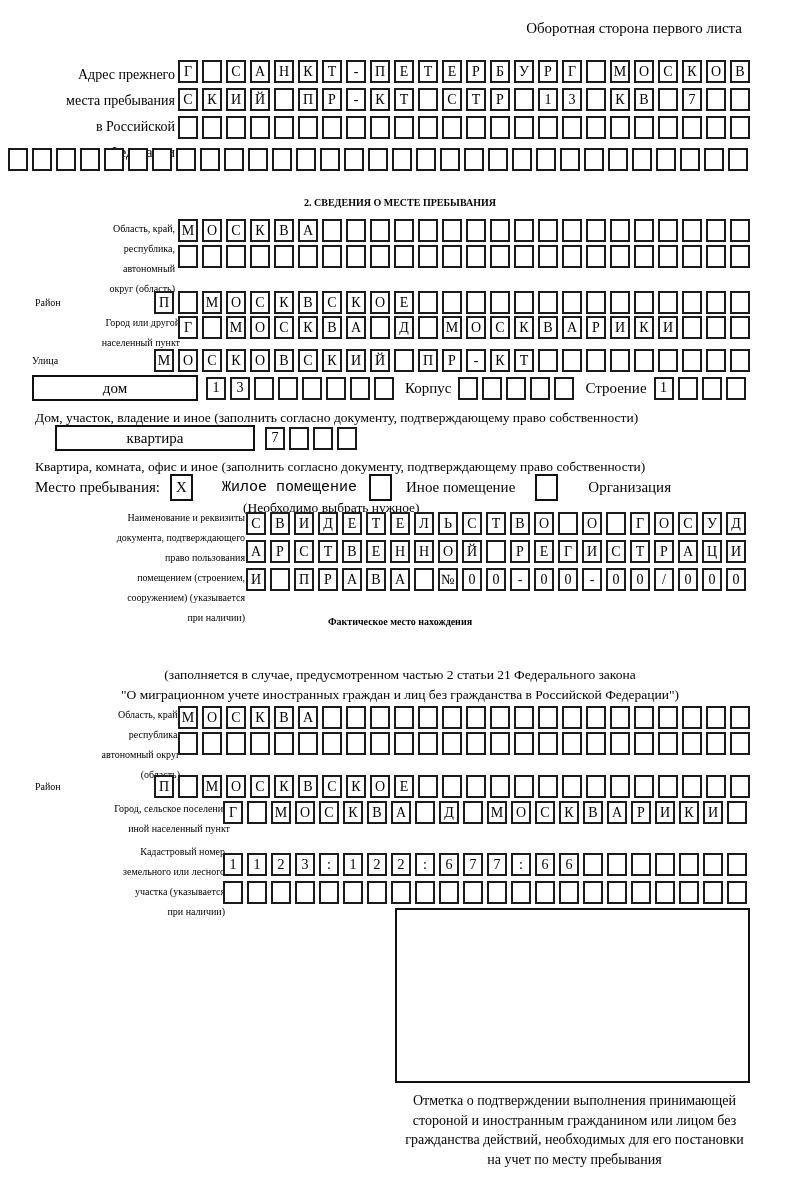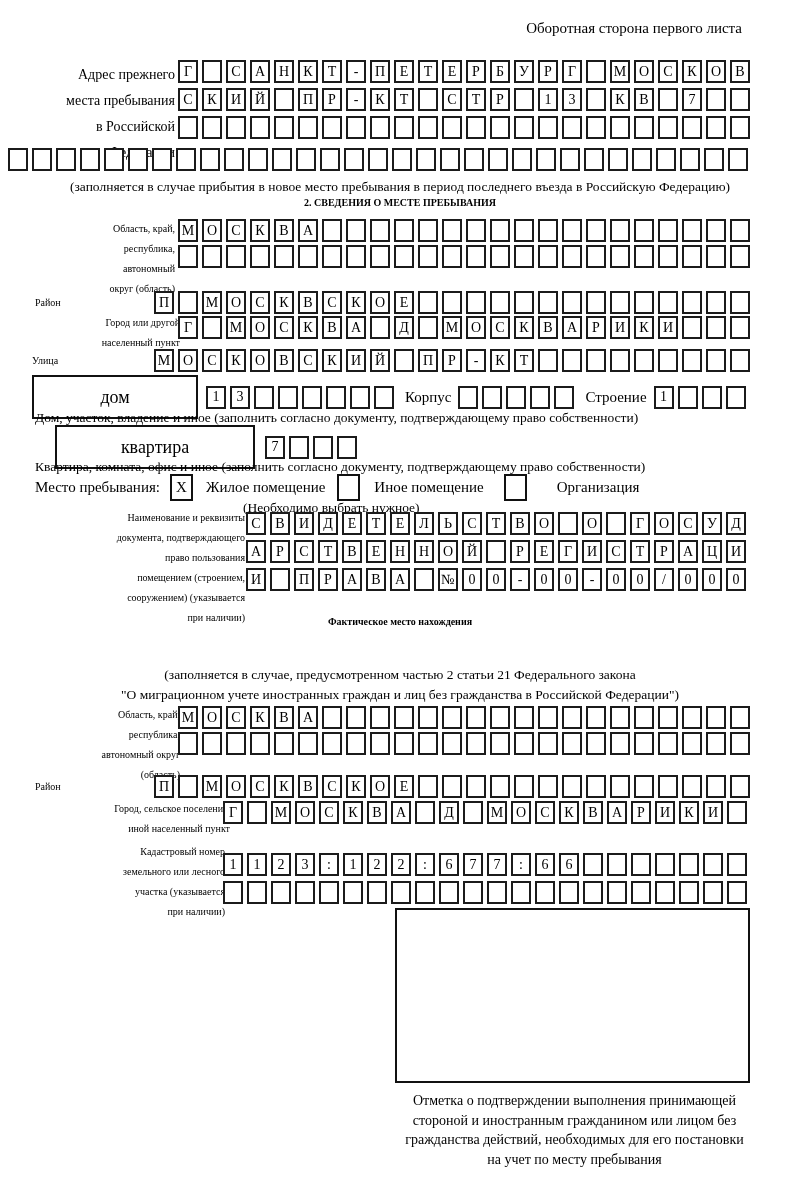--- a/index.html
+++ b/index.html
@@ -11,22 +11,22 @@
   .note{font-size:13.5px;line-height:17px;}
   .center{width:800px;text-align:center;}
   .title{font-size:10px;font-weight:bold;}
   .header-note{font-size:15px;}
   .cells{display:flex;}
   .cellrow{display:flex;margin-bottom:5px;}
   .cell{box-sizing:border-box;flex:0 0 20px;width:20px;height:23px;border:2px solid #1b1b1b;
         margin-right:4px;display:flex;align-items:center;justify-content:center;
         font-size:14px;background:#fff;}
   .row{display:flex;align-items:center;}
-  .bigbox{box-sizing:border-box;height:44px;border:2px solid #111;display:flex;
-        align-items:center;justify-content:center;font-size:18px;background:#fff;}
+  .bigbox{box-sizing:border-box;height:26px;border:2px solid #111;display:flex;
+        align-items:center;justify-content:center;font-size:15px;background:#fff;}
   .inline-label{font-size:15px;padding:0 7px;white-space:nowrap;}
   .checkbox{box-sizing:border-box;width:23px;height:27px;border:2px solid #111;
         display:inline-flex;align-items:center;justify-content:center;
         font-size:15px;background:#fff;}
   .stay{display:flex;align-items:center;font-size:15px;}
   .caption{font-size:14px;line-height:19.5px;text-align:center;}
   .stampbox{box-sizing:border-box;border:2px solid #111;background:#fff;}
 </style>
 </head>
 <body>
@@ -145,21 +145,20 @@
       <span class="cell"></span>
       <span class="cell"></span>
       <span class="cell"></span>
       <span class="cell"></span>
       <span class="cell"></span>
       <span class="cell"></span>
       <span class="cell"></span>
       <span class="cell"></span>
       <span class="cell"></span>
     </div>
-  <div class="abs note center" style="top:178px;left:0;">(заполняется в случае прибытия в новое место пребывания в период последнего въезда в Российскую Федерацию)</div>
 
   <div class="abs title center" style="top:197px;left:0;">2. СВЕДЕНИЯ О МЕСТЕ ПРЕБЫВАНИЯ</div>
 
   <div class="abs label" style="left:35px;top:219px;width:140px;">Область, край,
 республика,
 автономный
 округ (область)</div>
   <div class="abs" style="left:178px;top:219px;">
     <div class="cellrow" style="margin-bottom:3px;">
         <span class="cell">М</span>
@@ -343,21 +342,21 @@
         <span class="cell"></span>
         <span class="cell"></span>
         <span class="cell"></span>
       </div>
   </div>
   <div class="abs note" style="left:35px;top:458px;">Квартира, комната, офис и иное (заполнить согласно документу, подтверждающему право собственности)</div>
 
   <div class="abs stay" style="left:35px;top:474px;">
     <span>Место пребывания:</span>
     <span class="checkbox" style="margin-left:10px;">X</span>
-    <span style="margin-left:13px;">Жилое помещение</span>
+    <span style="margin-left:29px;font-family:Liberation Mono, monospace;">Жилое помещение</span>
     <span class="checkbox" style="margin-left:12px;"></span>
     <span style="margin-left:14px;">Иное помещение</span>
     <span class="checkbox" style="margin-left:20px;"></span>
     <span style="margin-left:30px;">Организация</span>
   </div>
   <div class="abs note" style="left:243px;top:499px;">(Необходимо выбрать нужное)</div>
 
   <div class="abs label" style="left:35px;top:508px;width:210px;">Наименование и реквизиты
 документа, подтверждающего
 право пользования

